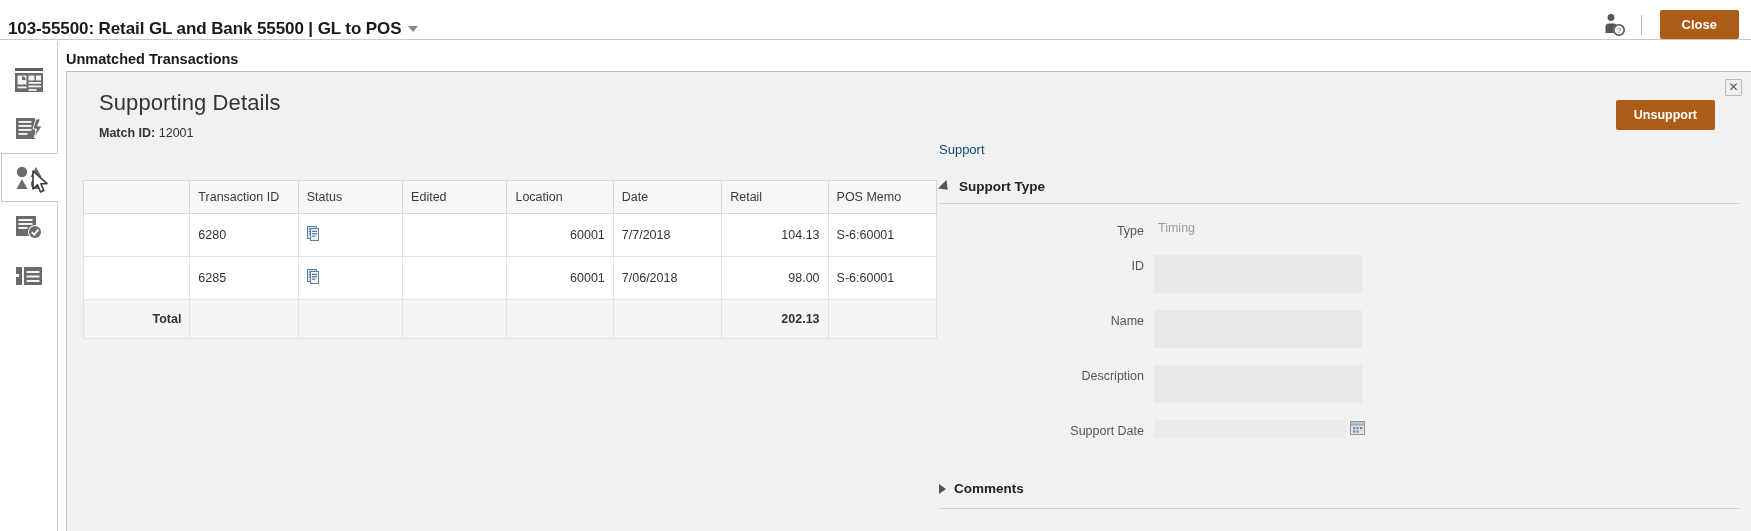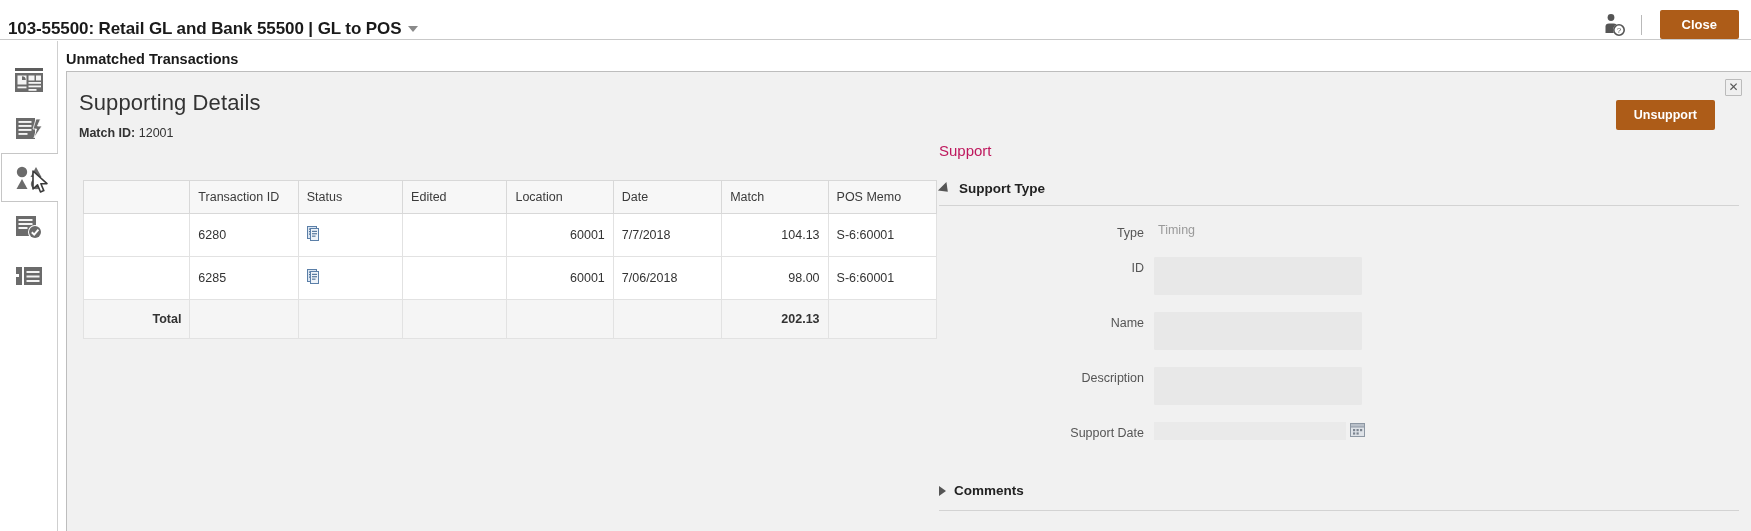--- a/index.html
+++ b/index.html
@@ -71,21 +71,21 @@
   .sd-panel {
     position:absolute; left:8px; top:30px; right:0px; bottom:0;
     background:#f1f1f1; border:1px solid #bdbdbd; border-right:none; border-bottom:none;
   }
   .sd-close {
     position:absolute; right:9px; top:7px; width:17px; height:17px;
     border:1px solid #bbb; background:#efefef; color:#555; font-size:12px;
     line-height:14px; text-align:center; cursor:pointer; border-radius:1px;
   }
   .sd-head {
-    padding:18px 0 0 12px;
+    padding:18px 0 0 32px;
   }
   .sd-head h1 { font-size:22px; font-weight:normal; color:#333; letter-spacing:0.1px;}
   .sd-matchid { font-size:12.5px; color:#333; margin-top:10px; }
   .sd-matchid b { font-weight:bold; }
   .unsupport-btn {
     position:absolute; right:36px; top:28px;
     background:#ad5c18; color:#fff; font-size:12.5px; font-weight:bold;
     border:none; border-radius:2px; padding:8px 18px; cursor:pointer;
     font-family:"Liberation Sans", sans-serif;
   }
@@ -113,21 +113,21 @@
   }
   .num { text-align:right; }
   .c0 { width:106px; } .c1 { width:108px; } .c2 { width:104px; }
   .c3 { width:104px; } .c4 { width:106px; } .c5 { width:108px; }
   .c6 { width:106px; } .c7 { width:108px; }
 
   
   .support {
     position:absolute; left:872px; top:70px; right:12px; bottom:8px;
   }
-  .support h2 { font-size:15px; font-weight:normal; color:#be185d; margin-bottom:22px; }
+  .support h2 { font-size:13px; font-weight:normal; color:#0c4a6e; margin-bottom:22px; }
   .acc-head {
     display:flex; align-items:center; gap:8px;
     font-size:13.5px; font-weight:bold; color:#222; cursor:pointer;
   }
   .tri-down { width:0;height:0; border-left:6px solid transparent;
     border-right:6px solid transparent; border-top:8px solid #555;
     transform: rotate(-45deg); }
   .tri-right { width:0;height:0; border-top:5px solid transparent;
     border-bottom:5px solid transparent; border-left:7px solid #555; }
   .acc-rule { height:1px; background:#d3d3d3; margin:9px 0 0 0; }
@@ -262,21 +262,21 @@
 
         <table class="gl">
           <thead>
             <tr>
               <th class="c0"></th>
               <th class="c1">Transaction ID</th>
               <th class="c2">Status</th>
               <th class="c3">Edited</th>
               <th class="c4">Location</th>
               <th class="c5">Date</th>
-              <th class="c6">Match</th>
+              <th class="c6">Retail</th>
               <th class="c7">POS Memo</th>
             </tr>
           </thead>
           <tbody>
             <tr>
               <td class="c0"></td>
               <td class="c1">6280</td>
               <td class="c2">
                 <svg width="13" height="15" viewBox="0 0 13 15">
                   <rect x="0.5" y="0.5" width="9" height="12" fill="#dbe6f2" stroke="#5b7fa8"></rect>

